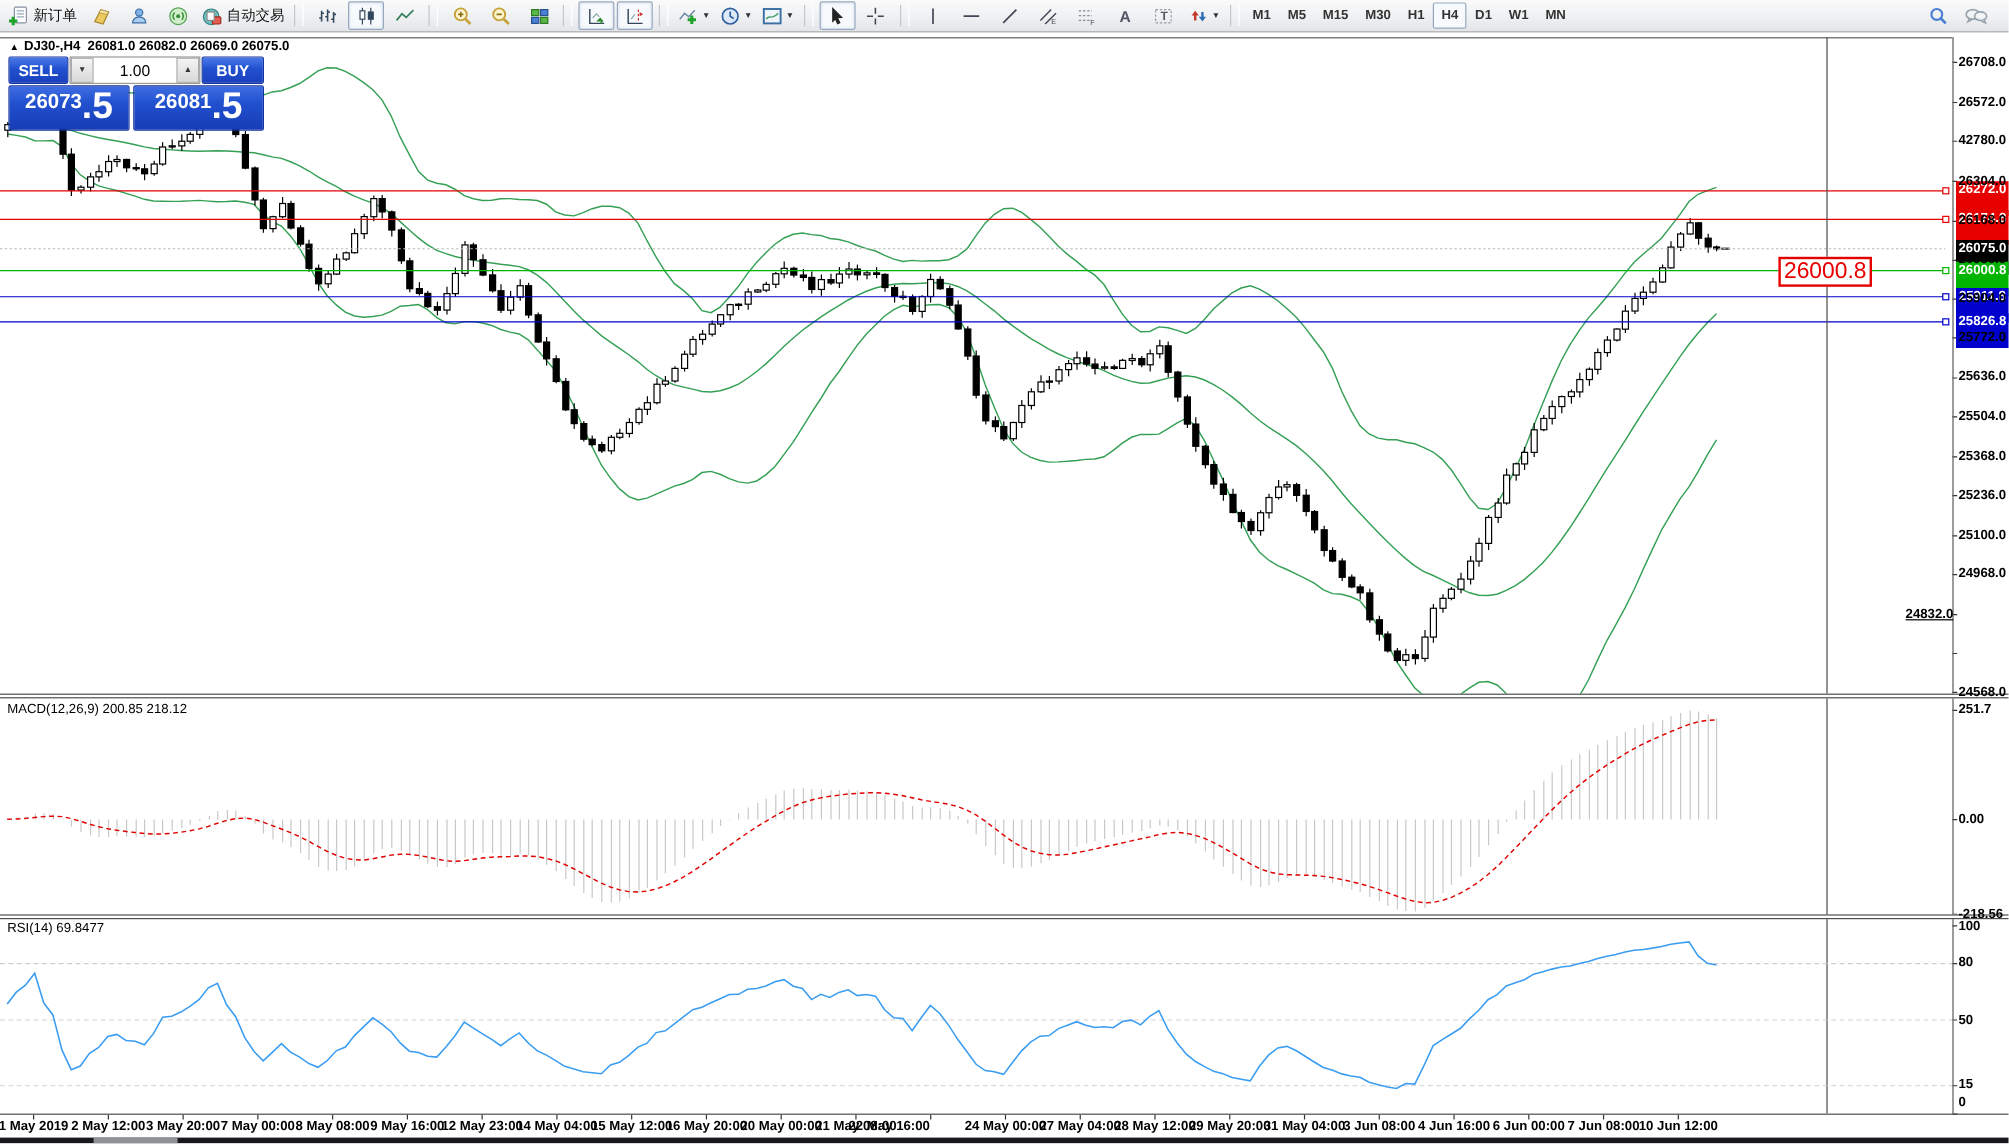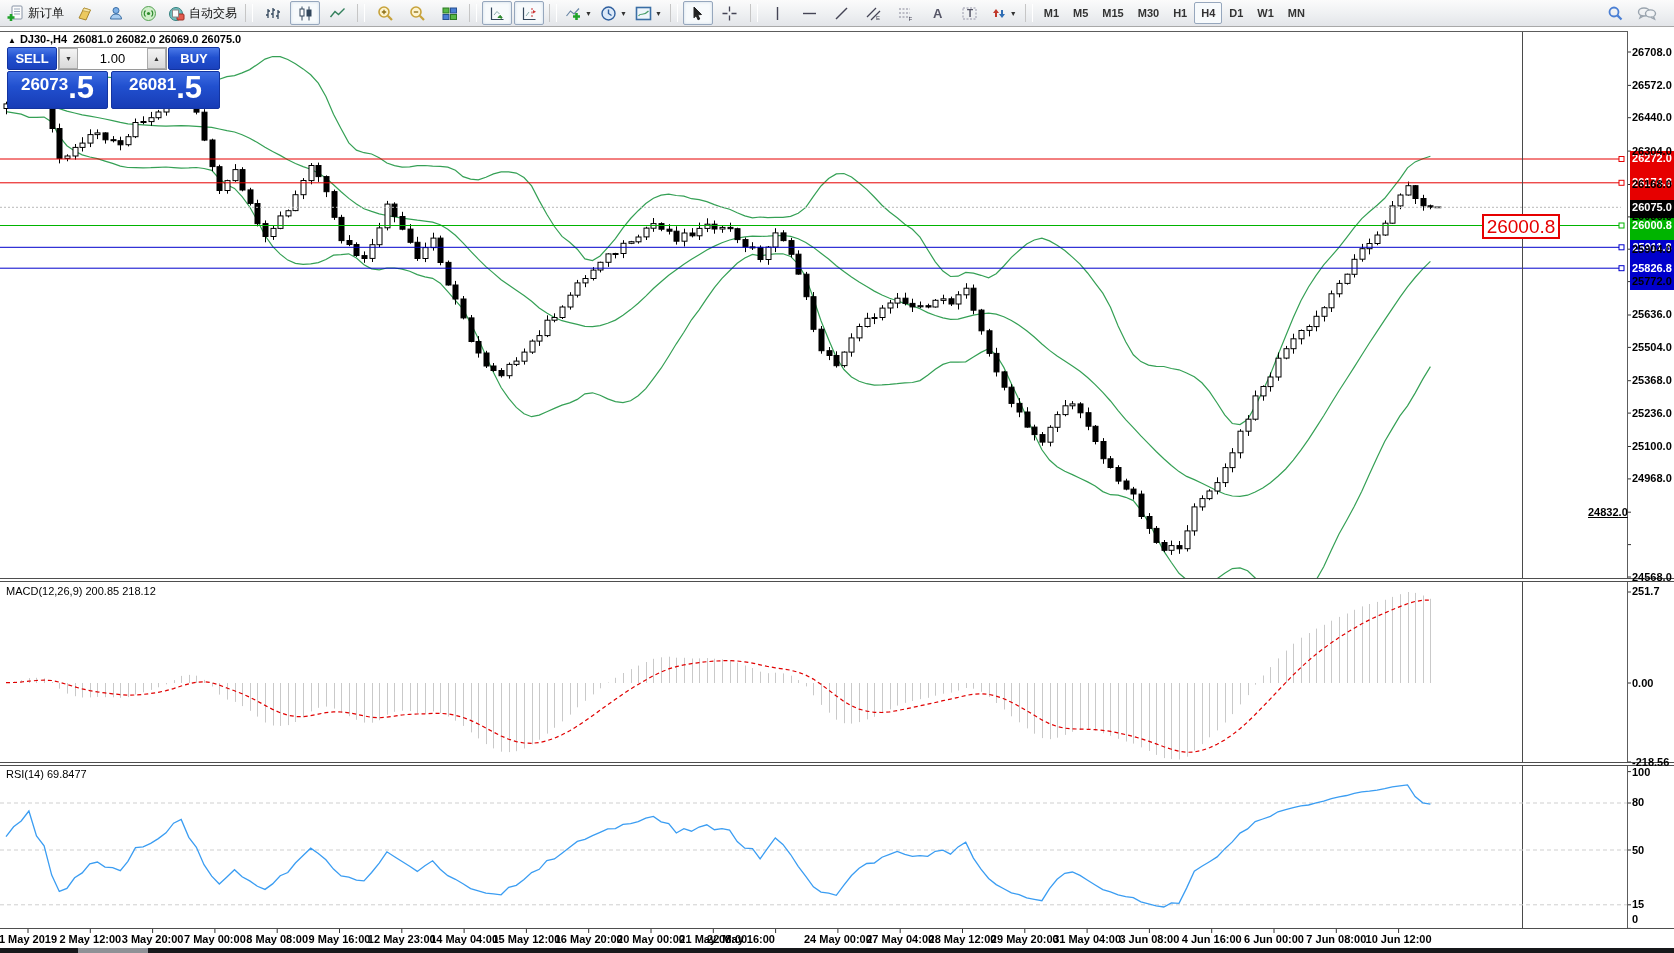--- a/index.html
+++ b/index.html
@@ -995,21 +995,21 @@
 
   <div id="overlay">
       <div class="badge" style="top: 151.463px; background: rgb(230, 0, 0);">26272.0</div>
       <div class="badge" style="top: 175.308px; background: rgb(230, 0, 0);">26174.8</div>
       <div class="badge" style="top: 199.792px; background: rgb(0, 0, 0);">26075.0</div>
       <div class="badge" style="top: 217.995px; background: rgb(0, 180, 0);">26000.8</div>
       <div class="badge" style="top: 239.829px; background: rgb(0, 0, 204);">25911.8</div>
       <div class="badge" style="top: 260.682px; background: rgb(0, 0, 204);">25826.8</div>
       <div class="plabel" style="left: 1632px; top: 45.5px;">26708.0</div>
       <div class="plabel" style="left: 1632px; top: 78.8645px;">26572.0</div>
-      <div class="plabel" style="left: 1632px; top: 111.248px;">26440.0</div>
+      <div class="plabel" style="left: 1632px; top: 111.248px;">42780.0</div>
       <div class="plabel" style="left: 1632px; top: 144.612px;">26304.0</div>
       <div class="plabel" style="left: 1632px; top: 177.977px;">26168.0</div>
       <div class="plabel" style="left: 1632px; top: 210.36px;">26036.0</div>
       <div class="plabel" style="left: 1632px; top: 242.743px;">25904.0</div>
       <div class="plabel" style="left: 1632px; top: 275.126px;">25772.0</div>
       <div class="plabel" style="left: 1632px; top: 308.491px;">25636.0</div>
       <div class="plabel" style="left: 1632px; top: 340.874px;">25504.0</div>
       <div class="plabel" style="left: 1632px; top: 374.238px;">25368.0</div>
       <div class="plabel" style="left: 1632px; top: 406.621px;">25236.0</div>
       <div class="plabel" style="left: 1632px; top: 439.986px;">25100.0</div>

